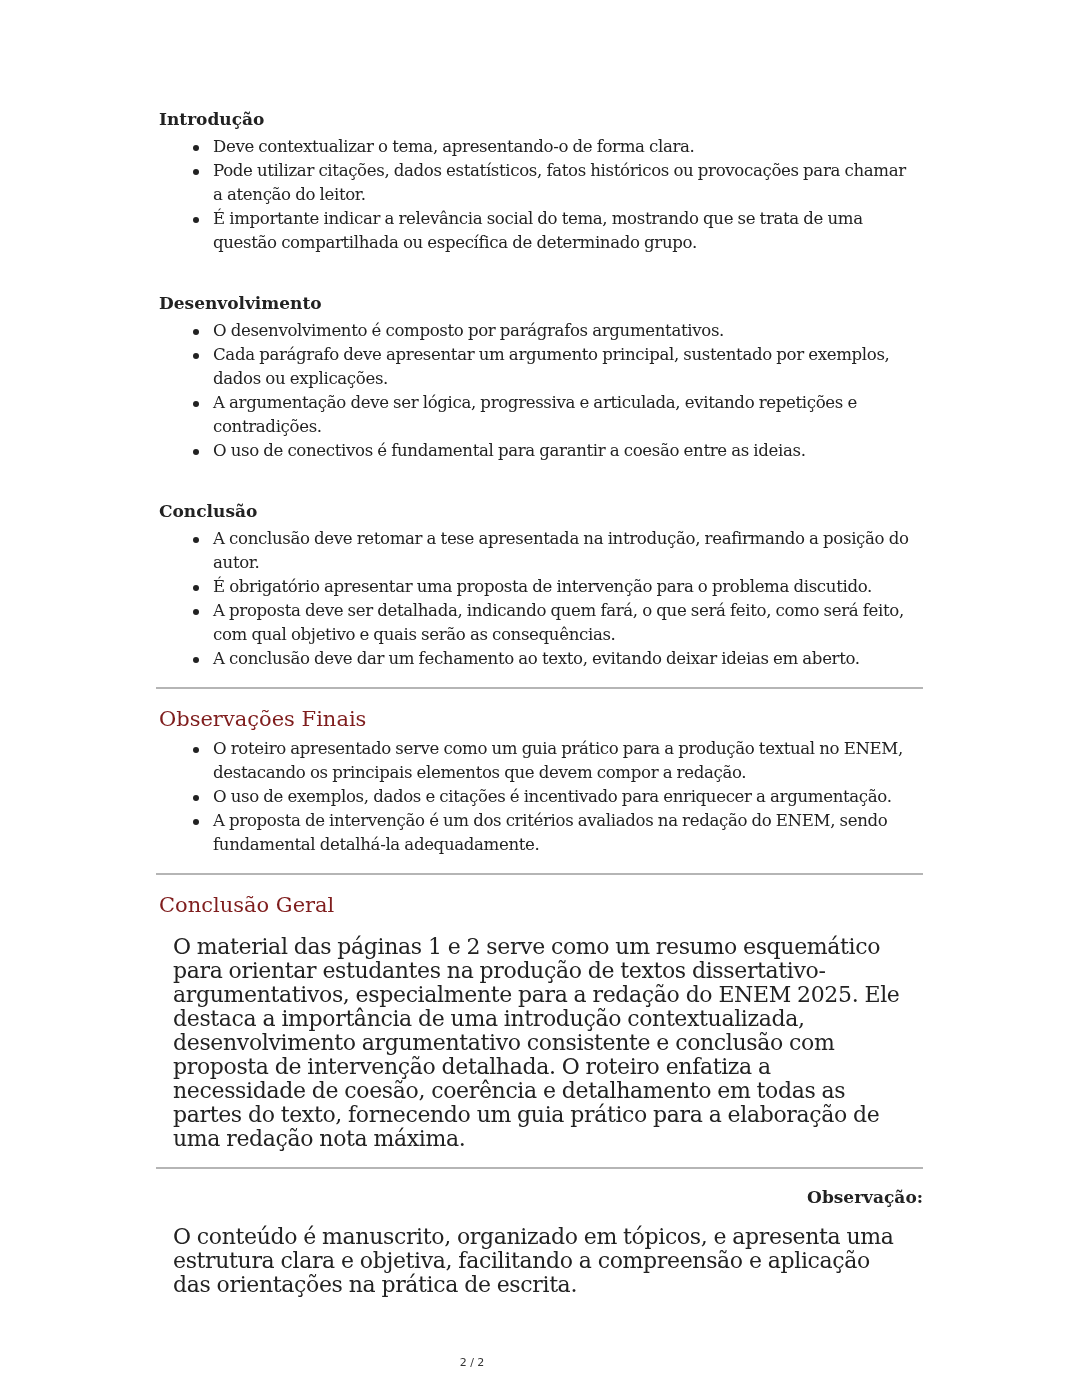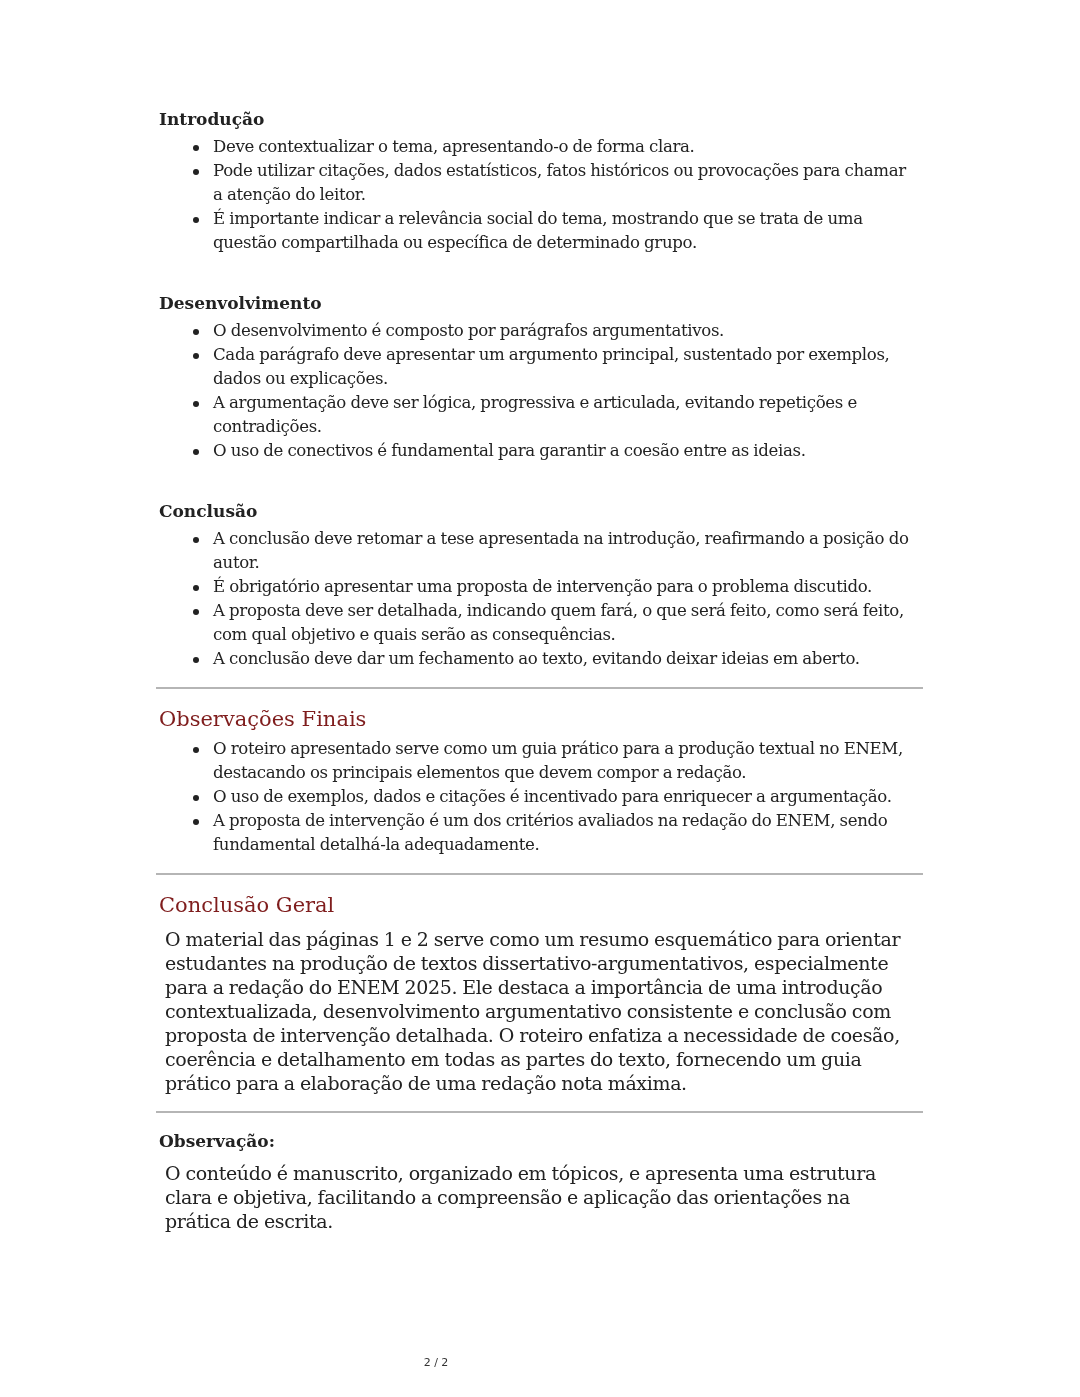--- a/index.html
+++ b/index.html
@@ -58,35 +58,36 @@
     background: #222;
   }
   .gap { height: 19px; }
   hr.rule {
     border: none;
     border-top: 2px solid #b5b5b5;
     margin: 16px 0 16px -1px;
     width: 767px;
   }
   p.body {
-    font-size: 19px;
+    font-size: 22px;
     line-height: 24px;
     letter-spacing: -0.35px;
     word-spacing: -0.5px;
-    margin: 8px;
+    margin: 16px;
   }
   .page-number {
     position: absolute;
     top: 1356px;
     left: 0;
     width: 872px;
     text-align: center;
     font-family: "DejaVu Sans", "Liberation Sans", sans-serif;
     font-size: 11px;
     color: #333;
+    padding-left: 36px;
   }
 </style>
 </head>
 <body>
 
 <div class="page">
 
   <div>
     <div class="sub-heading">Introdução</div>
     <ul class="bullets">
@@ -134,19 +135,19 @@
   <hr class="rule">
 
   <div>
     <div class="section-heading">Conclusão Geral</div>
     <p class="body">O material das páginas 1 e 2 serve como um resumo esquemático para orientar estudantes na produção de textos dissertativo-argumentativos, especialmente para a redação do ENEM 2025. Ele destaca a importância de uma introdução contextualizada, desenvolvimento argumentativo consistente e conclusão com proposta de intervenção detalhada. O roteiro enfatiza a necessidade de coesão, coerência e detalhamento em todas as partes do texto, fornecendo um guia prático para a elaboração de uma redação nota máxima.</p>
   </div>
 
   <hr class="rule">
 
   <div>
-    <div class="sub-heading" style="margin-bottom:0;">Observação:</div>
+    <div class="sub-heading" style="margin-bottom:0;text-align:right;">Observação:</div>
     <p class="body">O conteúdo é manuscrito, organizado em tópicos, e apresenta uma estrutura clara e objetiva, facilitando a compreensão e aplicação das orientações na prática de escrita.</p>
   </div>
 
 </div>
 
 <div class="page-number">2 / 2</div>
 
 </body></html>

